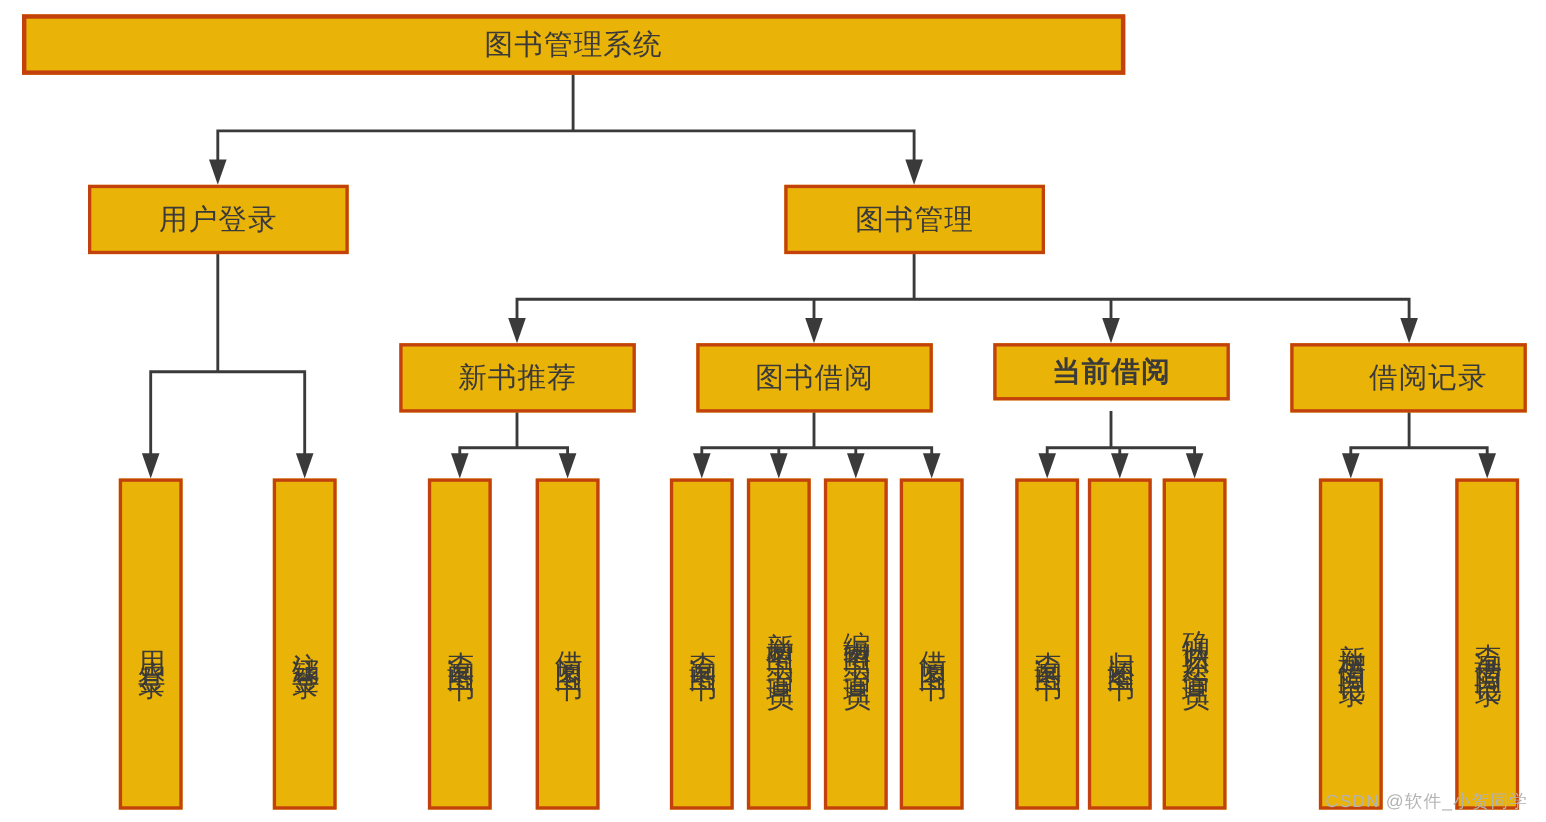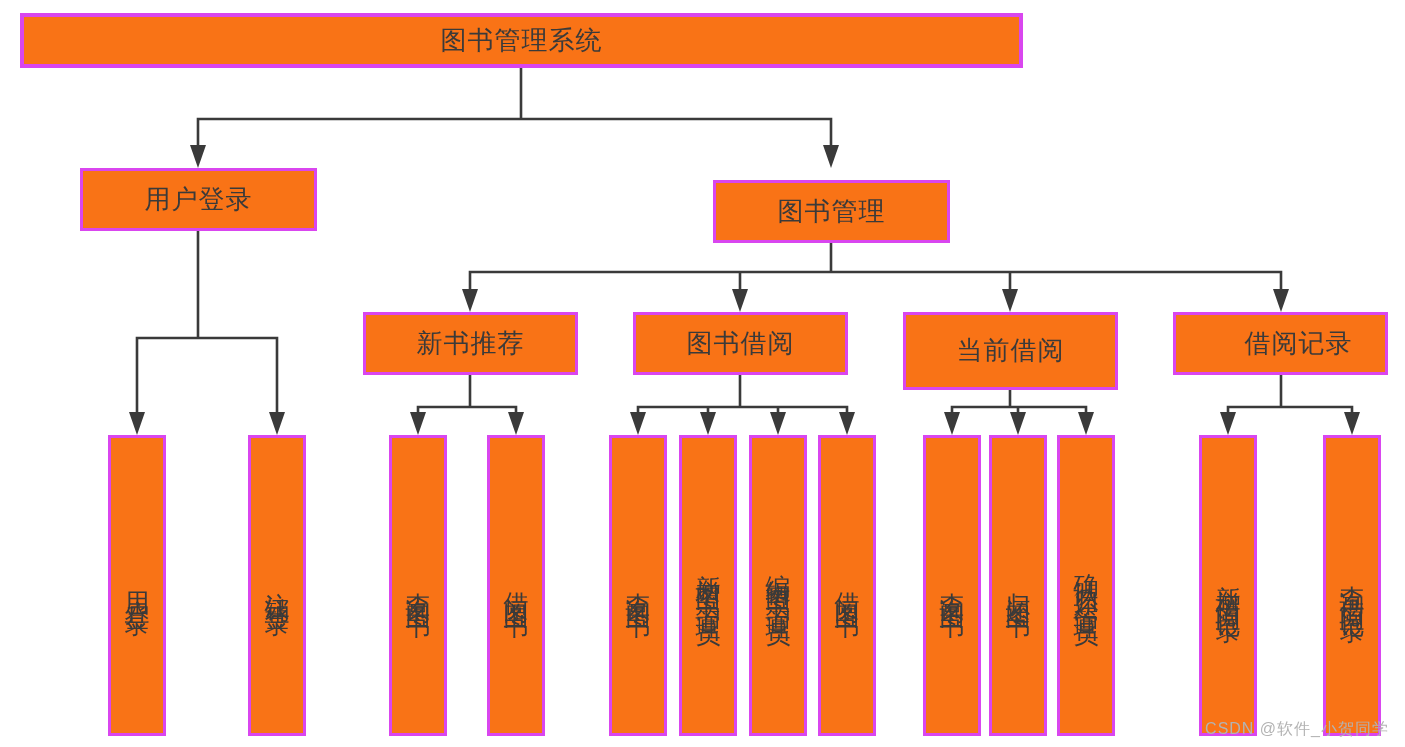--- a/index.html
+++ b/index.html
@@ -4,31 +4,31 @@
 <style>
   html,body{margin:0;padding:0;background:#ffffff;}
   #stage{
     position:relative;width:1405px;height:747px;background:#ffffff;overflow:hidden;
     font-family:"Liberation Sans","DejaVu Sans",sans-serif;
   }
   #wires{position:absolute;left:0;top:0;width:1405px;height:747px;}
   #wires path{stroke:#3a3a3a;stroke-width:2.6;fill:none;stroke-linecap:square;}
   #wires polygon{fill:#3a3a3a;}
   .node{
-    position:absolute;box-sizing:border-box;background:#f97316;
-    border:3px solid #d946ef;color:#3a3a3a;
+    position:absolute;box-sizing:border-box;background:#eab308;
+    border:3px solid #c2410c;color:#3a3a3a;
     display:flex;align-items:center;justify-content:center;
     font-size:26px;letter-spacing:1px;line-height:1.2;white-space:nowrap;
   }
   #n-root{left:20px;top:13px;width:1003px;height:55px;border-width:4px;}
   #n-user-login{left:80px;top:168px;width:237px;height:63px;}
-  #n-book-mgmt{left:713px;top:168px;width:237px;height:63px;margin-top:12px;}
+  #n-book-mgmt{left:713px;top:168px;width:237px;height:63px;}
   #n-new-book{left:363px;top:312px;width:215px;height:63px;}
   #n-book-borrow{left:633px;top:312px;width:215px;height:63px;}
-  #n-cur-borrow{left:903px;top:312px;width:215px;height:78px;}
+  #n-cur-borrow{left:903px;top:312px;width:215px;height:52px;font-weight:bold;}
   #n-borrow-rec{left:1173px;top:312px;width:215px;height:63px;padding-left:36px;}
   .leaf{
     writing-mode:vertical-rl;text-orientation:mixed;
     font-size:25px;letter-spacing:7px;line-height:1;top:435px;width:58px;height:301px;
   }
   #lf-user-login{left:108px;}
   #lf-logout{left:248px;}
   #lf-query-1{left:389px;}
   #lf-borrow-1{left:487px;}
   #lf-query-2{left:609px;}

